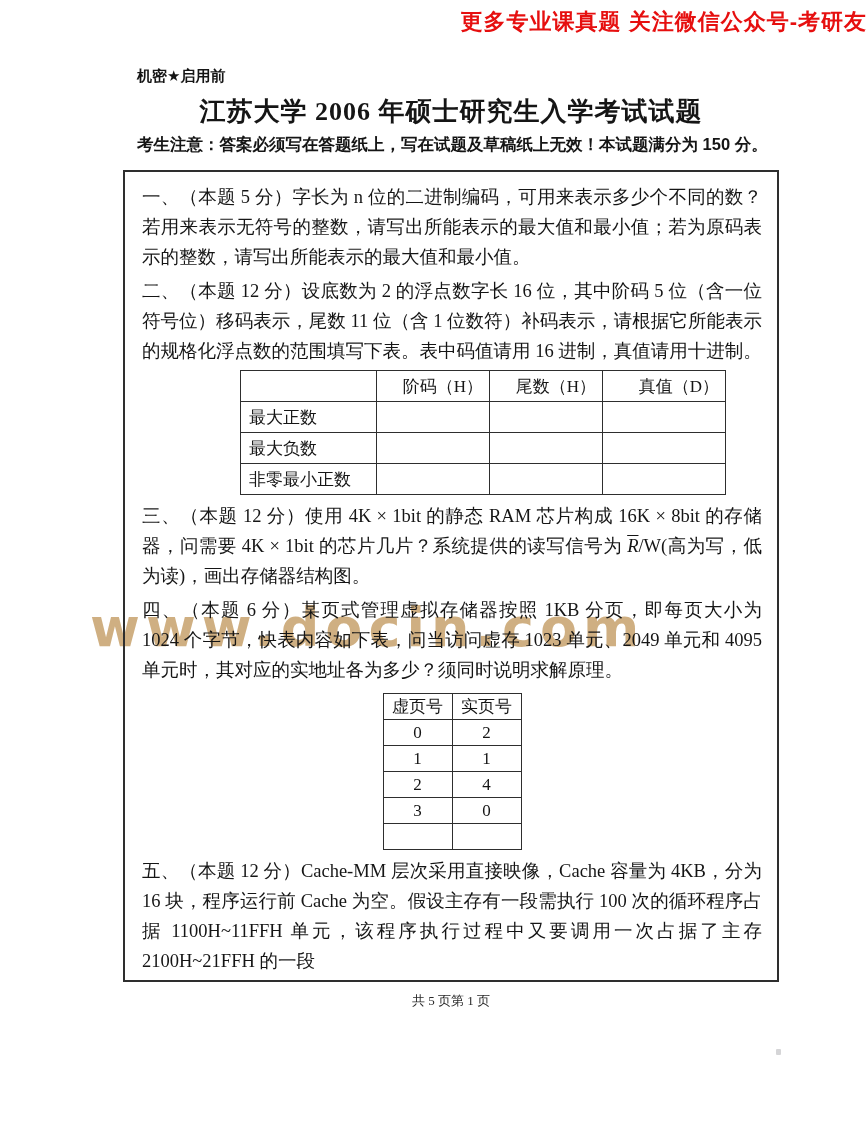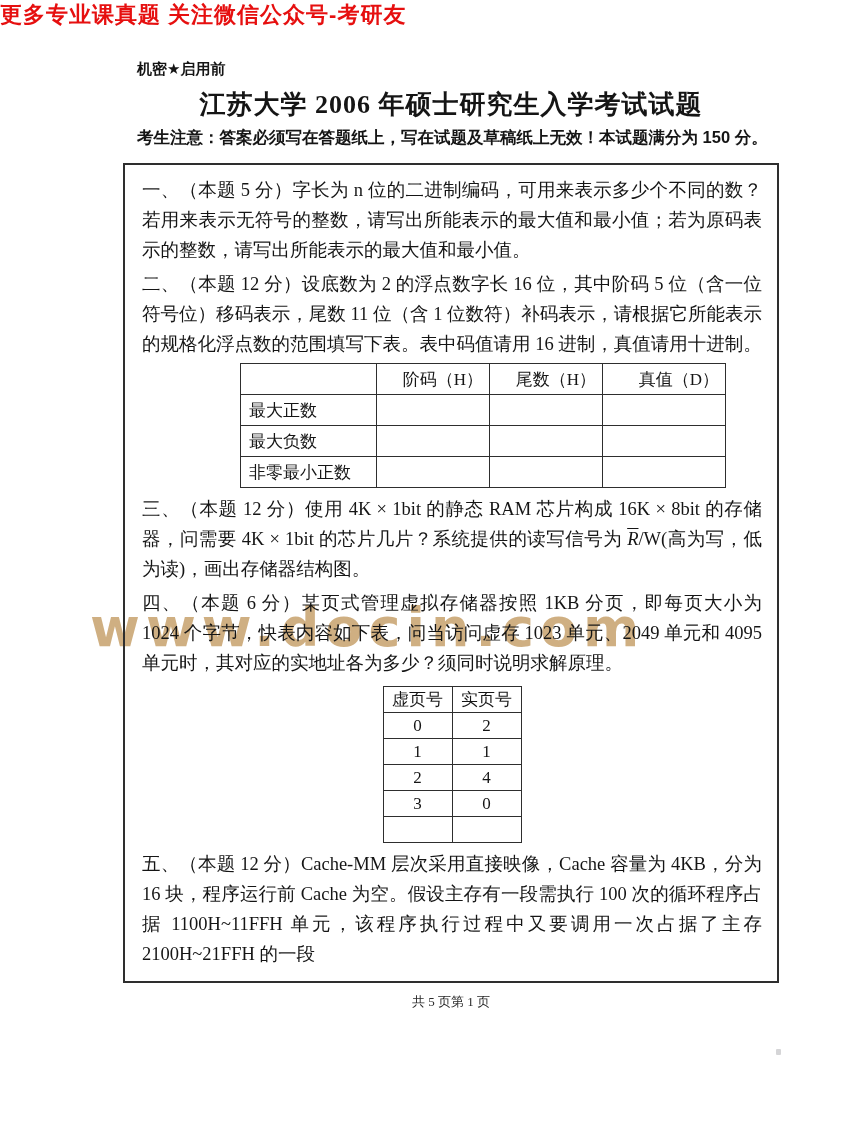--- a/index.html
+++ b/index.html
@@ -6,21 +6,22 @@
   .page{
     position:relative;
     width:867px;height:1122px;
     background:#ffffff;
     overflow:hidden;
     font-family:"Liberation Serif","DejaVu Serif",serif;
     color:#151515;
     margin:0 auto;
   }
   .promo{
-    text-align:left;
+    padding-top:7px;
+    text-align:right;
     color:#e60f0f;
     font-size:22px;
     font-weight:bold;
     letter-spacing:1px;
     font-family:"Liberation Sans","DejaVu Sans",sans-serif;
   }
   .classification{
     margin:30px 0 0 137px;
     font-size:15px;
     font-weight:bold;
@@ -40,21 +41,21 @@
     font-weight:bold;
     font-family:"Liberation Sans","DejaVu Sans",sans-serif;
   }
   .meta.notice{margin-top:5px;}
   .qbox{
     position:relative;
     margin:14px 0 0 123px;
     width:656px;
     box-sizing:border-box;
     border:2px solid #2e2e2e;
-    padding:10px 15px 8px 17px;
+    padding:10px 15px 0 17px;
     font-size:18.5px;
     line-height:30px;
     text-align:justify;
     background:transparent;
   }
   .q{margin:0 0 4px 0;}
   .rbar{font-style:italic;text-decoration:overline;}
   table.t1{
     border-collapse:collapse;
     margin:2px 0 6px 98px;

